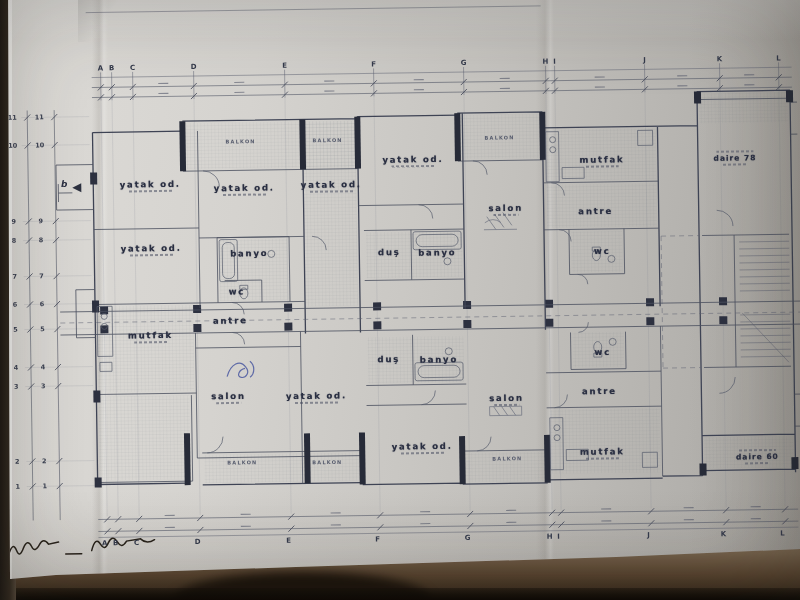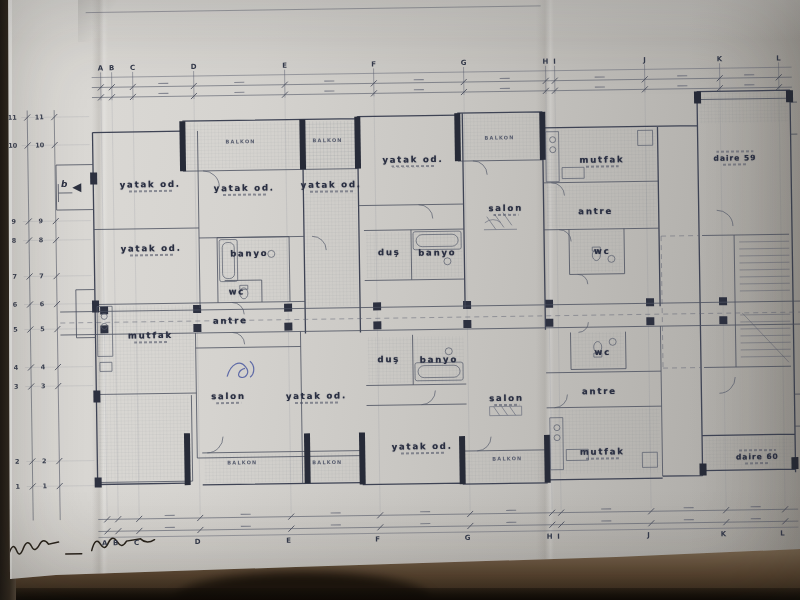--- a/index.html
+++ b/index.html
@@ -398,21 +398,21 @@
           <div class="pl room dims" style="left: 604px; top: 164px;">mutfak</div>
           <div class="pl room dims" style="left: 507px; top: 211px;">salon</div>
           <div class="pl room" style="left: 597px; top: 214px;">antre</div>
           <div class="pl room dims" style="left: 152px; top: 246px;">yatak od.</div>
           <div class="pl room" style="left: 250px; top: 251px;">banyo</div>
           <div class="pl room" style="left: 390px; top: 252px;">duş</div>
           <div class="pl room" style="left: 438px; top: 253px;">banyo</div>
           <div class="pl room" style="left: 237px; top: 289px;">wc</div>
           <div class="pl room" style="left: 603px; top: 254px;">wc</div>
           <div class="pl room" style="left: 230px; top: 318px;">antre</div>
-          <div class="pl unit" style="left: 737px; top: 163px;">daire 59</div>
+          <div class="pl unit" style="left: 737px; top: 163px;">daire 78</div>
           <div class="pl room dims" style="left: 150px; top: 333px;">mutfak</div>
           <div class="pl room dims" style="left: 227px; top: 395px;">salon</div>
           <div class="pl room dims" style="left: 315px; top: 396px;">yatak od.</div>
           <div class="pl room" style="left: 388px; top: 359px;">duş</div>
           <div class="pl room" style="left: 438px; top: 360px;">banyo</div>
           <div class="pl room dims" style="left: 505px; top: 401px;">salon</div>
           <div class="pl room" style="left: 602px; top: 355px;">wc</div>
           <div class="pl room" style="left: 598px; top: 394px;">antre</div>
           <div class="pl room dims" style="left: 600px; top: 456px;">mutfak</div>
           <div class="pl room dims" style="left: 420px; top: 448px;">yatak od.</div>

